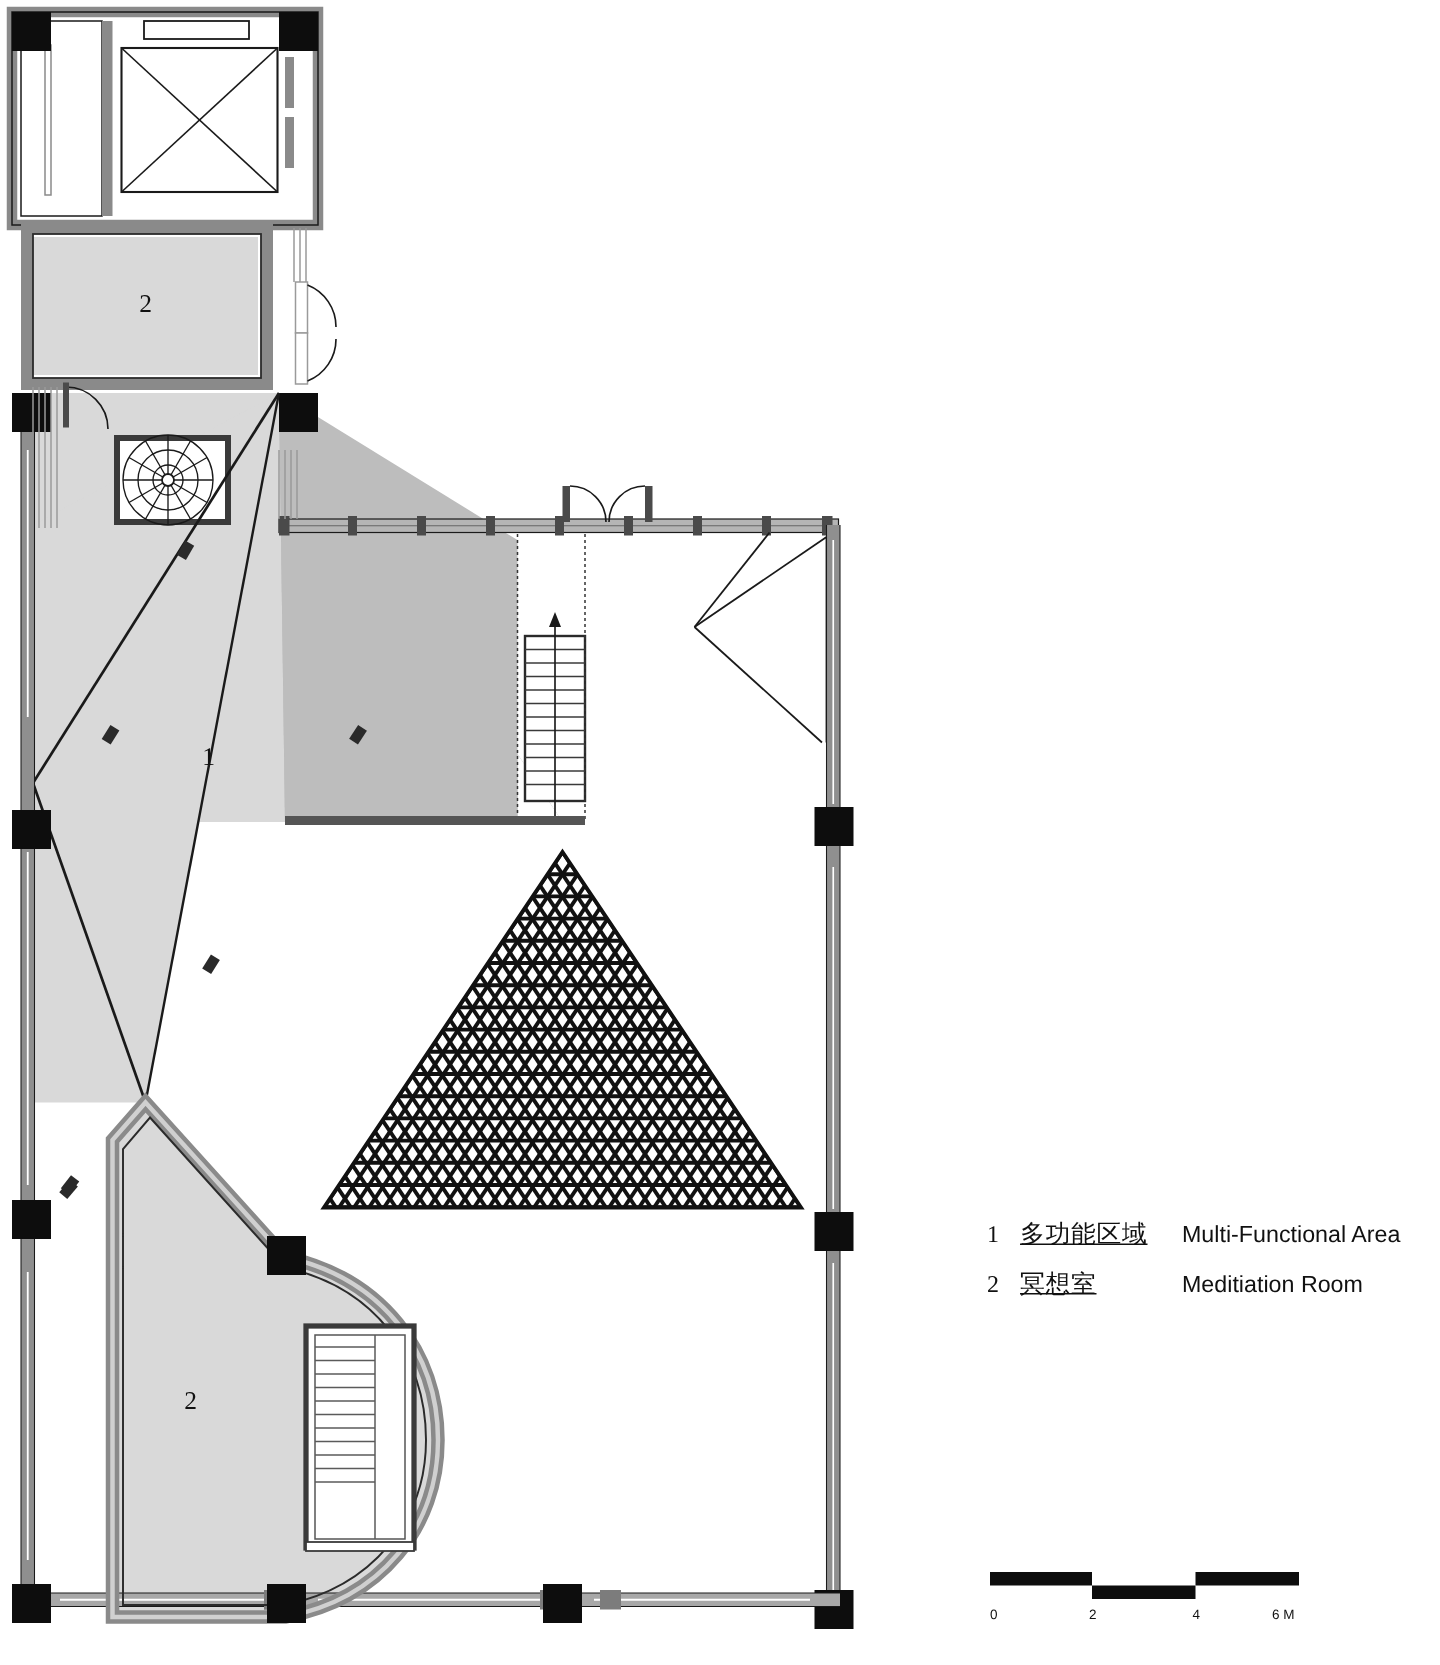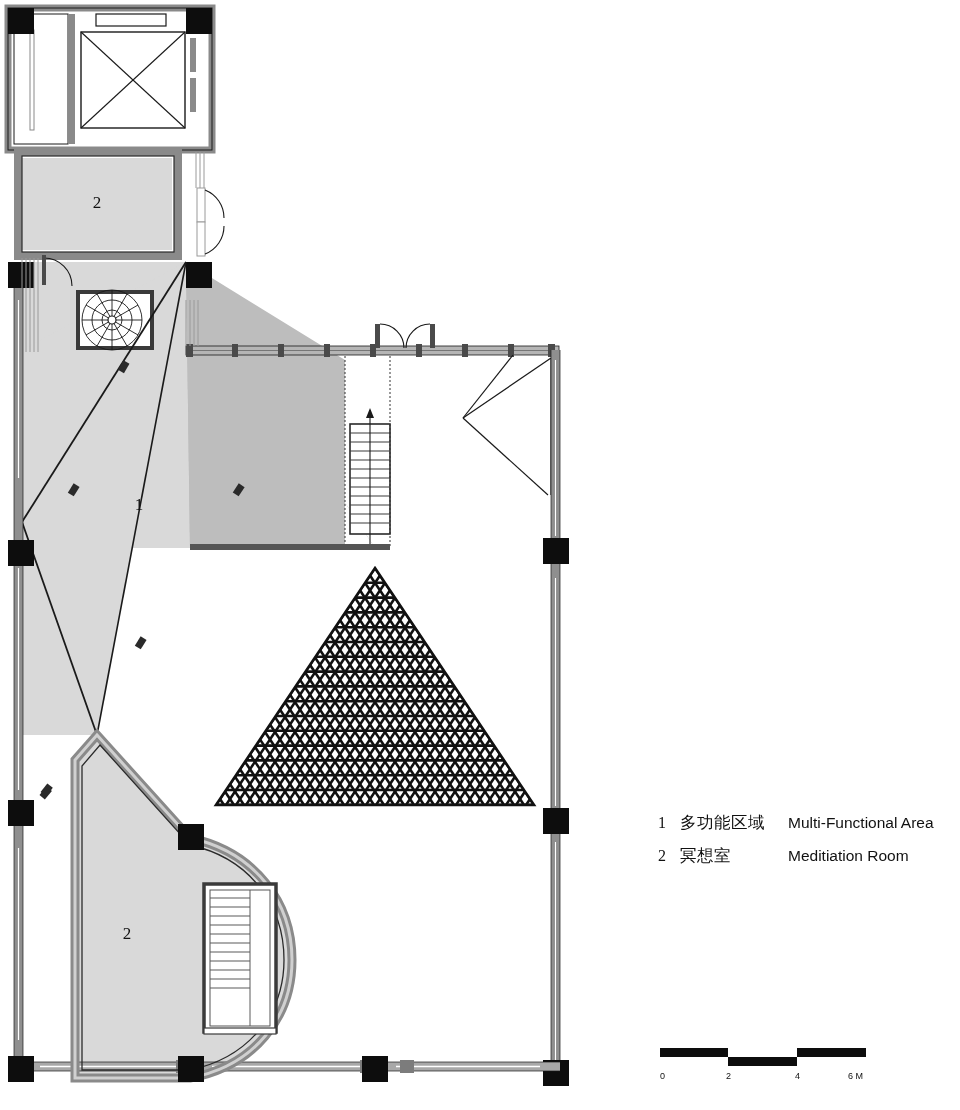--- a/index.html
+++ b/index.html
@@ -13,20 +13,21 @@
   svg{display:block;}
   .legend-block{position:absolute;left:658px;top:812px;width:300px;}
   .legend-row{display:flex;align-items:baseline;margin-bottom:11px;}
   .legend-num{
     width:22px;flex:0 0 22px;font-size:16px;color:#111;
     font-family:"Liberation Serif","DejaVu Serif",serif;
   }
   .legend-cn{
     width:108px;flex:0 0 108px;font-size:16.5px;color:#111;letter-spacing:0.5px;
     font-family:"DejaVu Sans","Liberation Sans",sans-serif;
+    text-decoration:underline;
   }
   .legend-en{font-size:15.5px;color:#111;white-space:nowrap;}
   .scalebar-block{position:absolute;left:660px;top:1048px;width:220px;}
   .sb-svg{display:block;}
   .sb-labels{position:relative;height:16px;width:206px;margin-top:1px;}
   .sb-lab{position:absolute;font-size:9px;color:#111;top:0;}
 </style>
 </head>
 <body>
 

